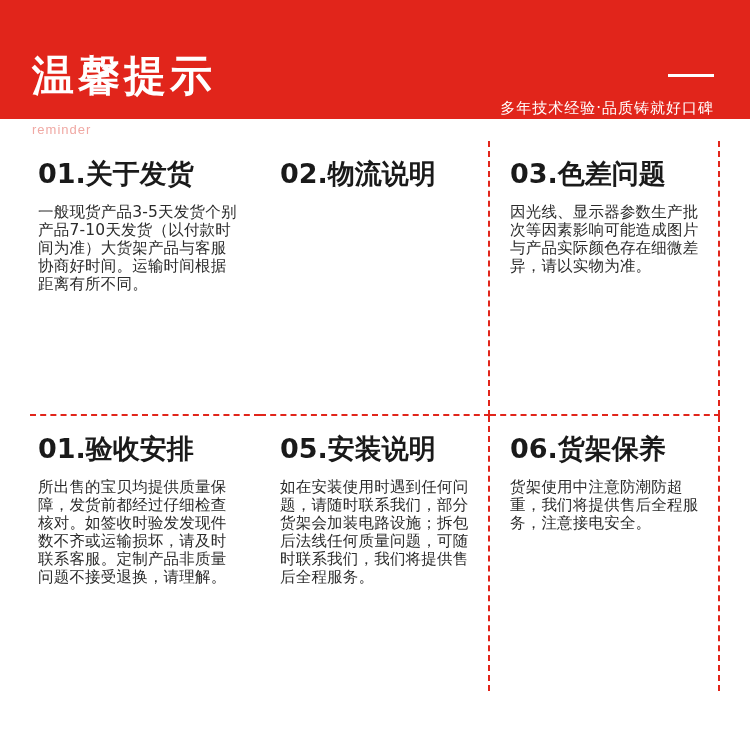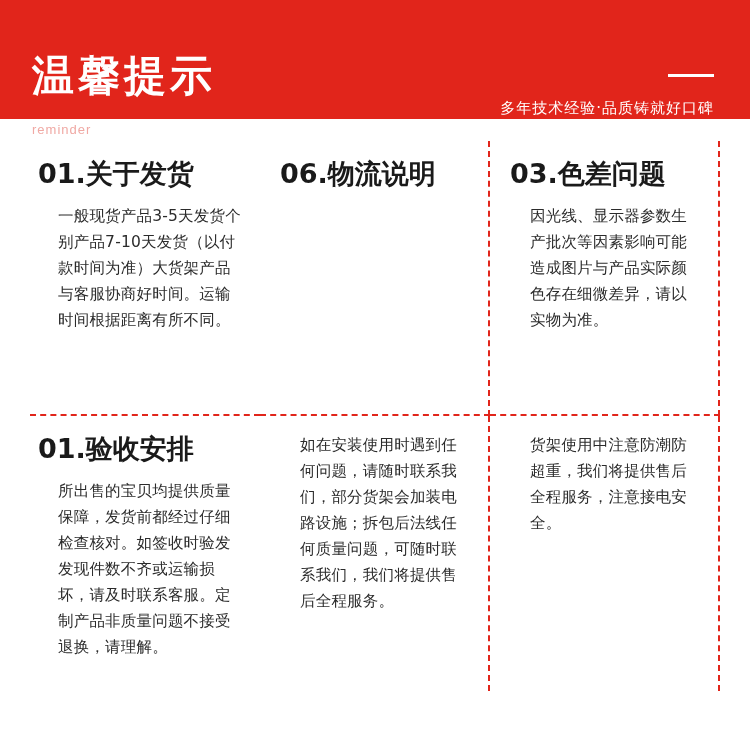--- a/index.html
+++ b/index.html
@@ -99,25 +99,24 @@
     color: #1a1a1a;
     letter-spacing: 0px;
     line-height: 34px;
     margin-bottom: 12px;
     white-space: nowrap;
     font-family: "DejaVu Sans", "Liberation Sans", sans-serif;
   }
   .cell-body {
     font-size: 15.5px;
     color: #2b2b2b;
-    line-height: 26px;
+    line-height: 18px;
     letter-spacing: 0.2px;
     font-family: "DejaVu Sans", "Liberation Sans", sans-serif;
     white-space: pre-wrap;
-    margin-left: 20px;
   }
 </style>
 </head>
 <body>
 
 <div class="page">
 
   <div class="banner">
     <div class="banner-left">
       <div class="banner-title">温馨提示</div>
@@ -130,35 +129,37 @@
   </div>
 
   <div class="grid">
 
     <div class="cell row-0 col-0">
       <div class="cell-title">01.关于发货</div>
       <div class="cell-body">一般现货产品3-5天发货个别产品7-10天发货（以付款时间为准）大货架产品与客服协商好时间。运输时间根据距离有所不同。</div>
     </div>
 
     <div class="cell row-0 col-1">
-      <div class="cell-title">06.物流说明</div>
+      <div class="cell-title">02.物流说明</div>
     </div>
 
     <div class="cell row-0 col-2">
       <div class="cell-title">03.色差问题</div>
       <div class="cell-body">因光线、显示器参数生产批次等因素影响可能造成图片与产品实际颜色存在细微差异，请以实物为准。</div>
     </div>
 
     <div class="cell row-1 col-0">
       <div class="cell-title">01.验收安排</div>
       <div class="cell-body">所出售的宝贝均提供质量保障，发货前都经过仔细检查核对。如签收时验发发现件数不齐或运输损坏，请及时联系客服。定制产品非质量问题不接受退换，请理解。</div>
     </div>
 
     <div class="cell row-1 col-1">
+      <div class="cell-title">05.安装说明</div>
       <div class="cell-body">如在安装使用时遇到任何问题，请随时联系我们，部分货架会加装电路设施；拆包后法线任何质量问题，可随时联系我们，我们将提供售后全程服务。</div>
     </div>
 
     <div class="cell row-1 col-2">
+      <div class="cell-title">06.货架保养</div>
       <div class="cell-body">货架使用中注意防潮防超重，我们将提供售后全程服务，注意接电安全。</div>
     </div>
 
   </div>
 </div>
 
 </body></html>

